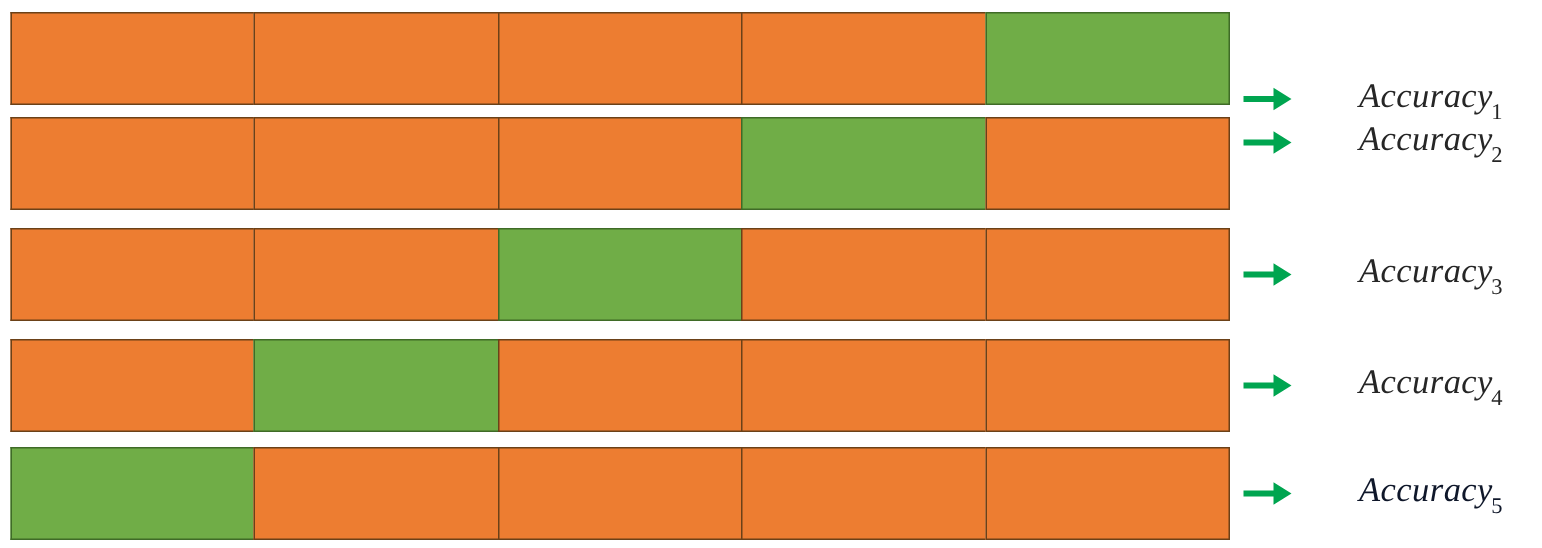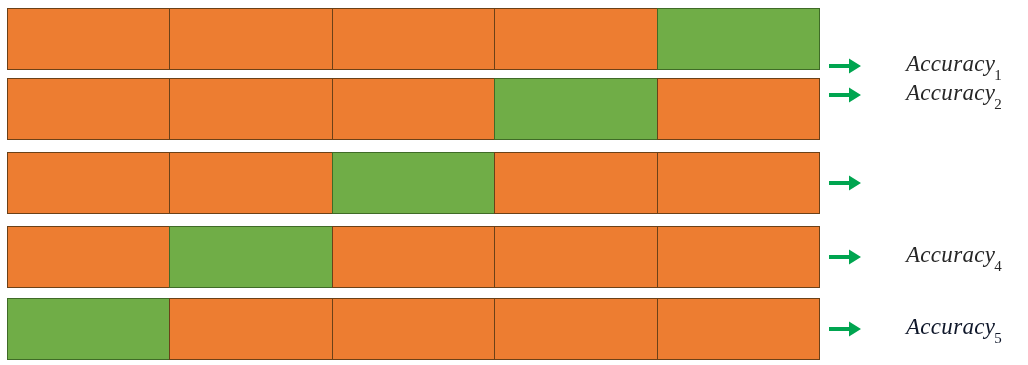--- a/index.html
+++ b/index.html
@@ -117,20 +117,21 @@
       <div class="fold-cell train" style="background: rgb(237, 125, 49); border-color: rgb(107, 65, 24);"></div>
       <div class="fold-cell train" style="background: rgb(237, 125, 49); border-color: rgb(107, 65, 24);"></div>
       <div class="fold-cell test" style="background: rgb(112, 173, 71); border-color: rgb(63, 107, 39);"></div>
       <div class="fold-cell train" style="background: rgb(237, 125, 49); border-color: rgb(107, 65, 24);"></div>
       <div class="fold-cell train" style="background: rgb(237, 125, 49); border-color: rgb(107, 65, 24);"></div>
     </div>
     <div class="row-annot" style="top: 168px;">
       <svg class="arrow-icon" viewBox="0 0 34 20">
         <path d="M1 8 L21 8 L21 2.5 L33 10 L21 17.5 L21 12 L1 12 Z" fill="#00A550"></path>
       </svg>
+      <span class="accuracy-label" style="color: rgb(38, 38, 38);"><span>Accuracy</span><span class="sub">3</span></span>
     </div>
     <div class="fold-row" style="top: 226px; height: 62px;">
       <div class="fold-cell train" style="background: rgb(237, 125, 49); border-color: rgb(107, 65, 24);"></div>
       <div class="fold-cell test" style="background: rgb(112, 173, 71); border-color: rgb(63, 107, 39);"></div>
       <div class="fold-cell train" style="background: rgb(237, 125, 49); border-color: rgb(107, 65, 24);"></div>
       <div class="fold-cell train" style="background: rgb(237, 125, 49); border-color: rgb(107, 65, 24);"></div>
       <div class="fold-cell train" style="background: rgb(237, 125, 49); border-color: rgb(107, 65, 24);"></div>
     </div>
     <div class="row-annot" style="top: 242px; align-items: center;">
       <svg class="arrow-icon" viewBox="0 0 34 20">

